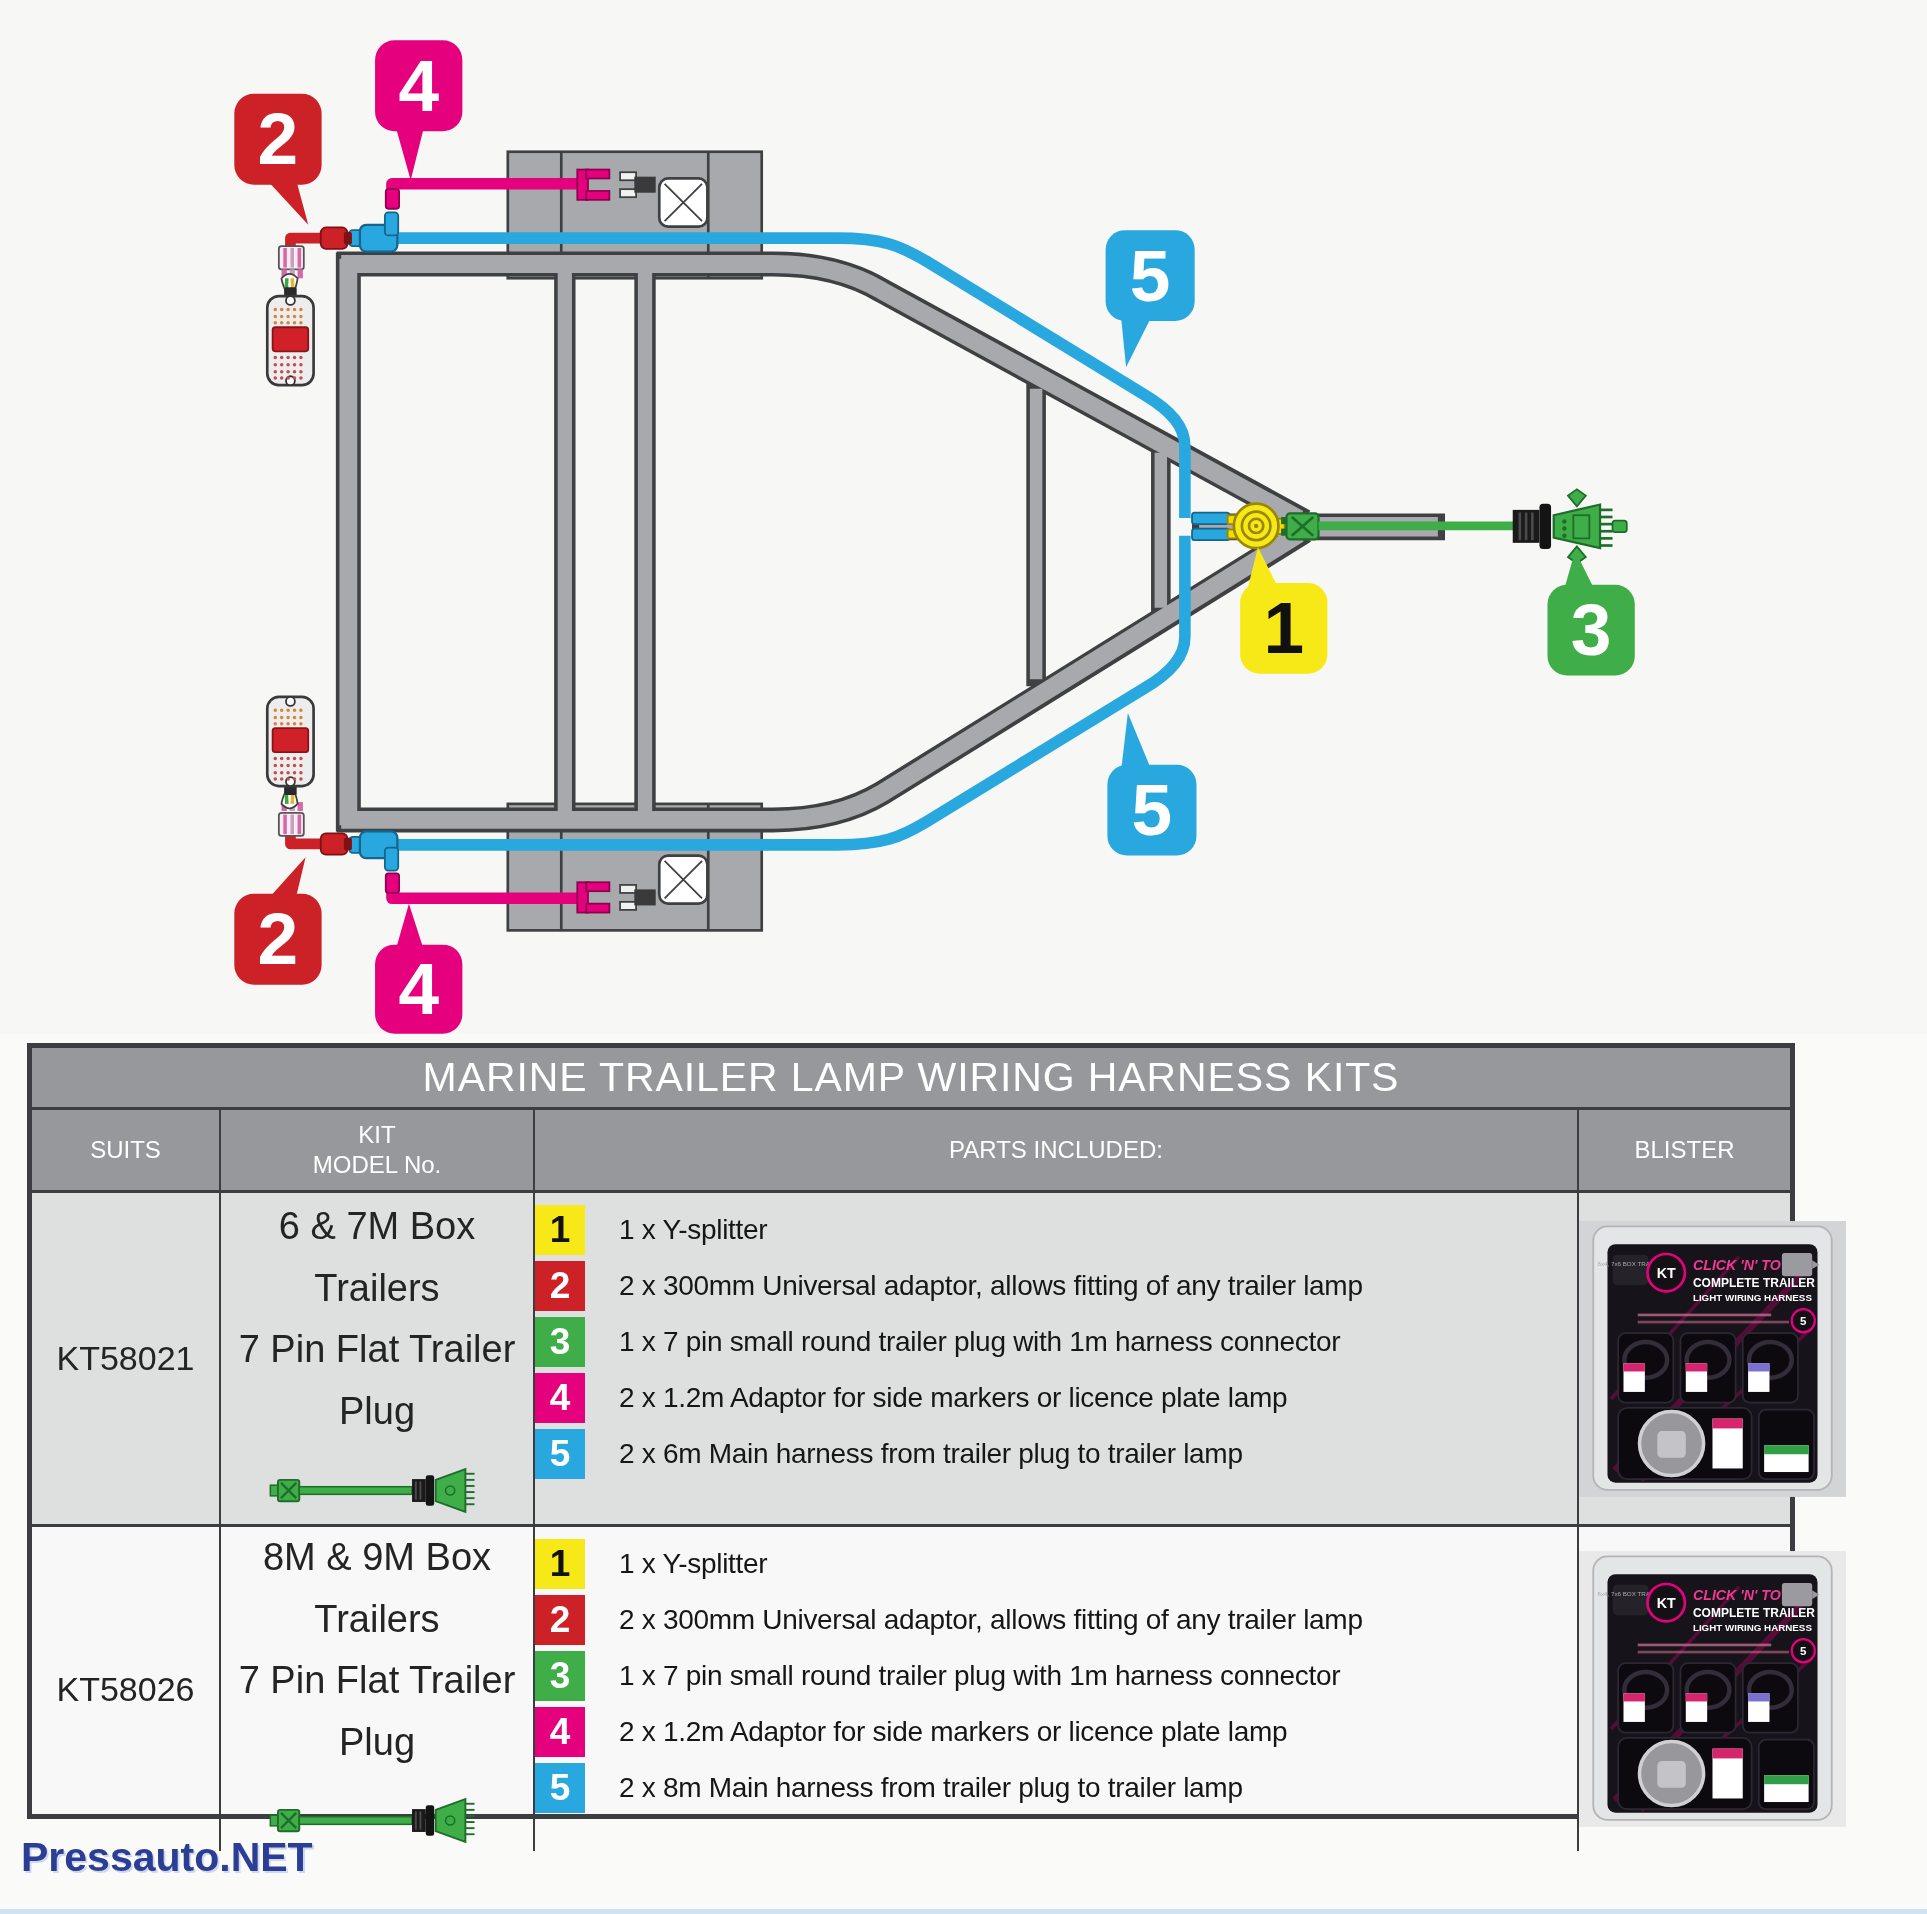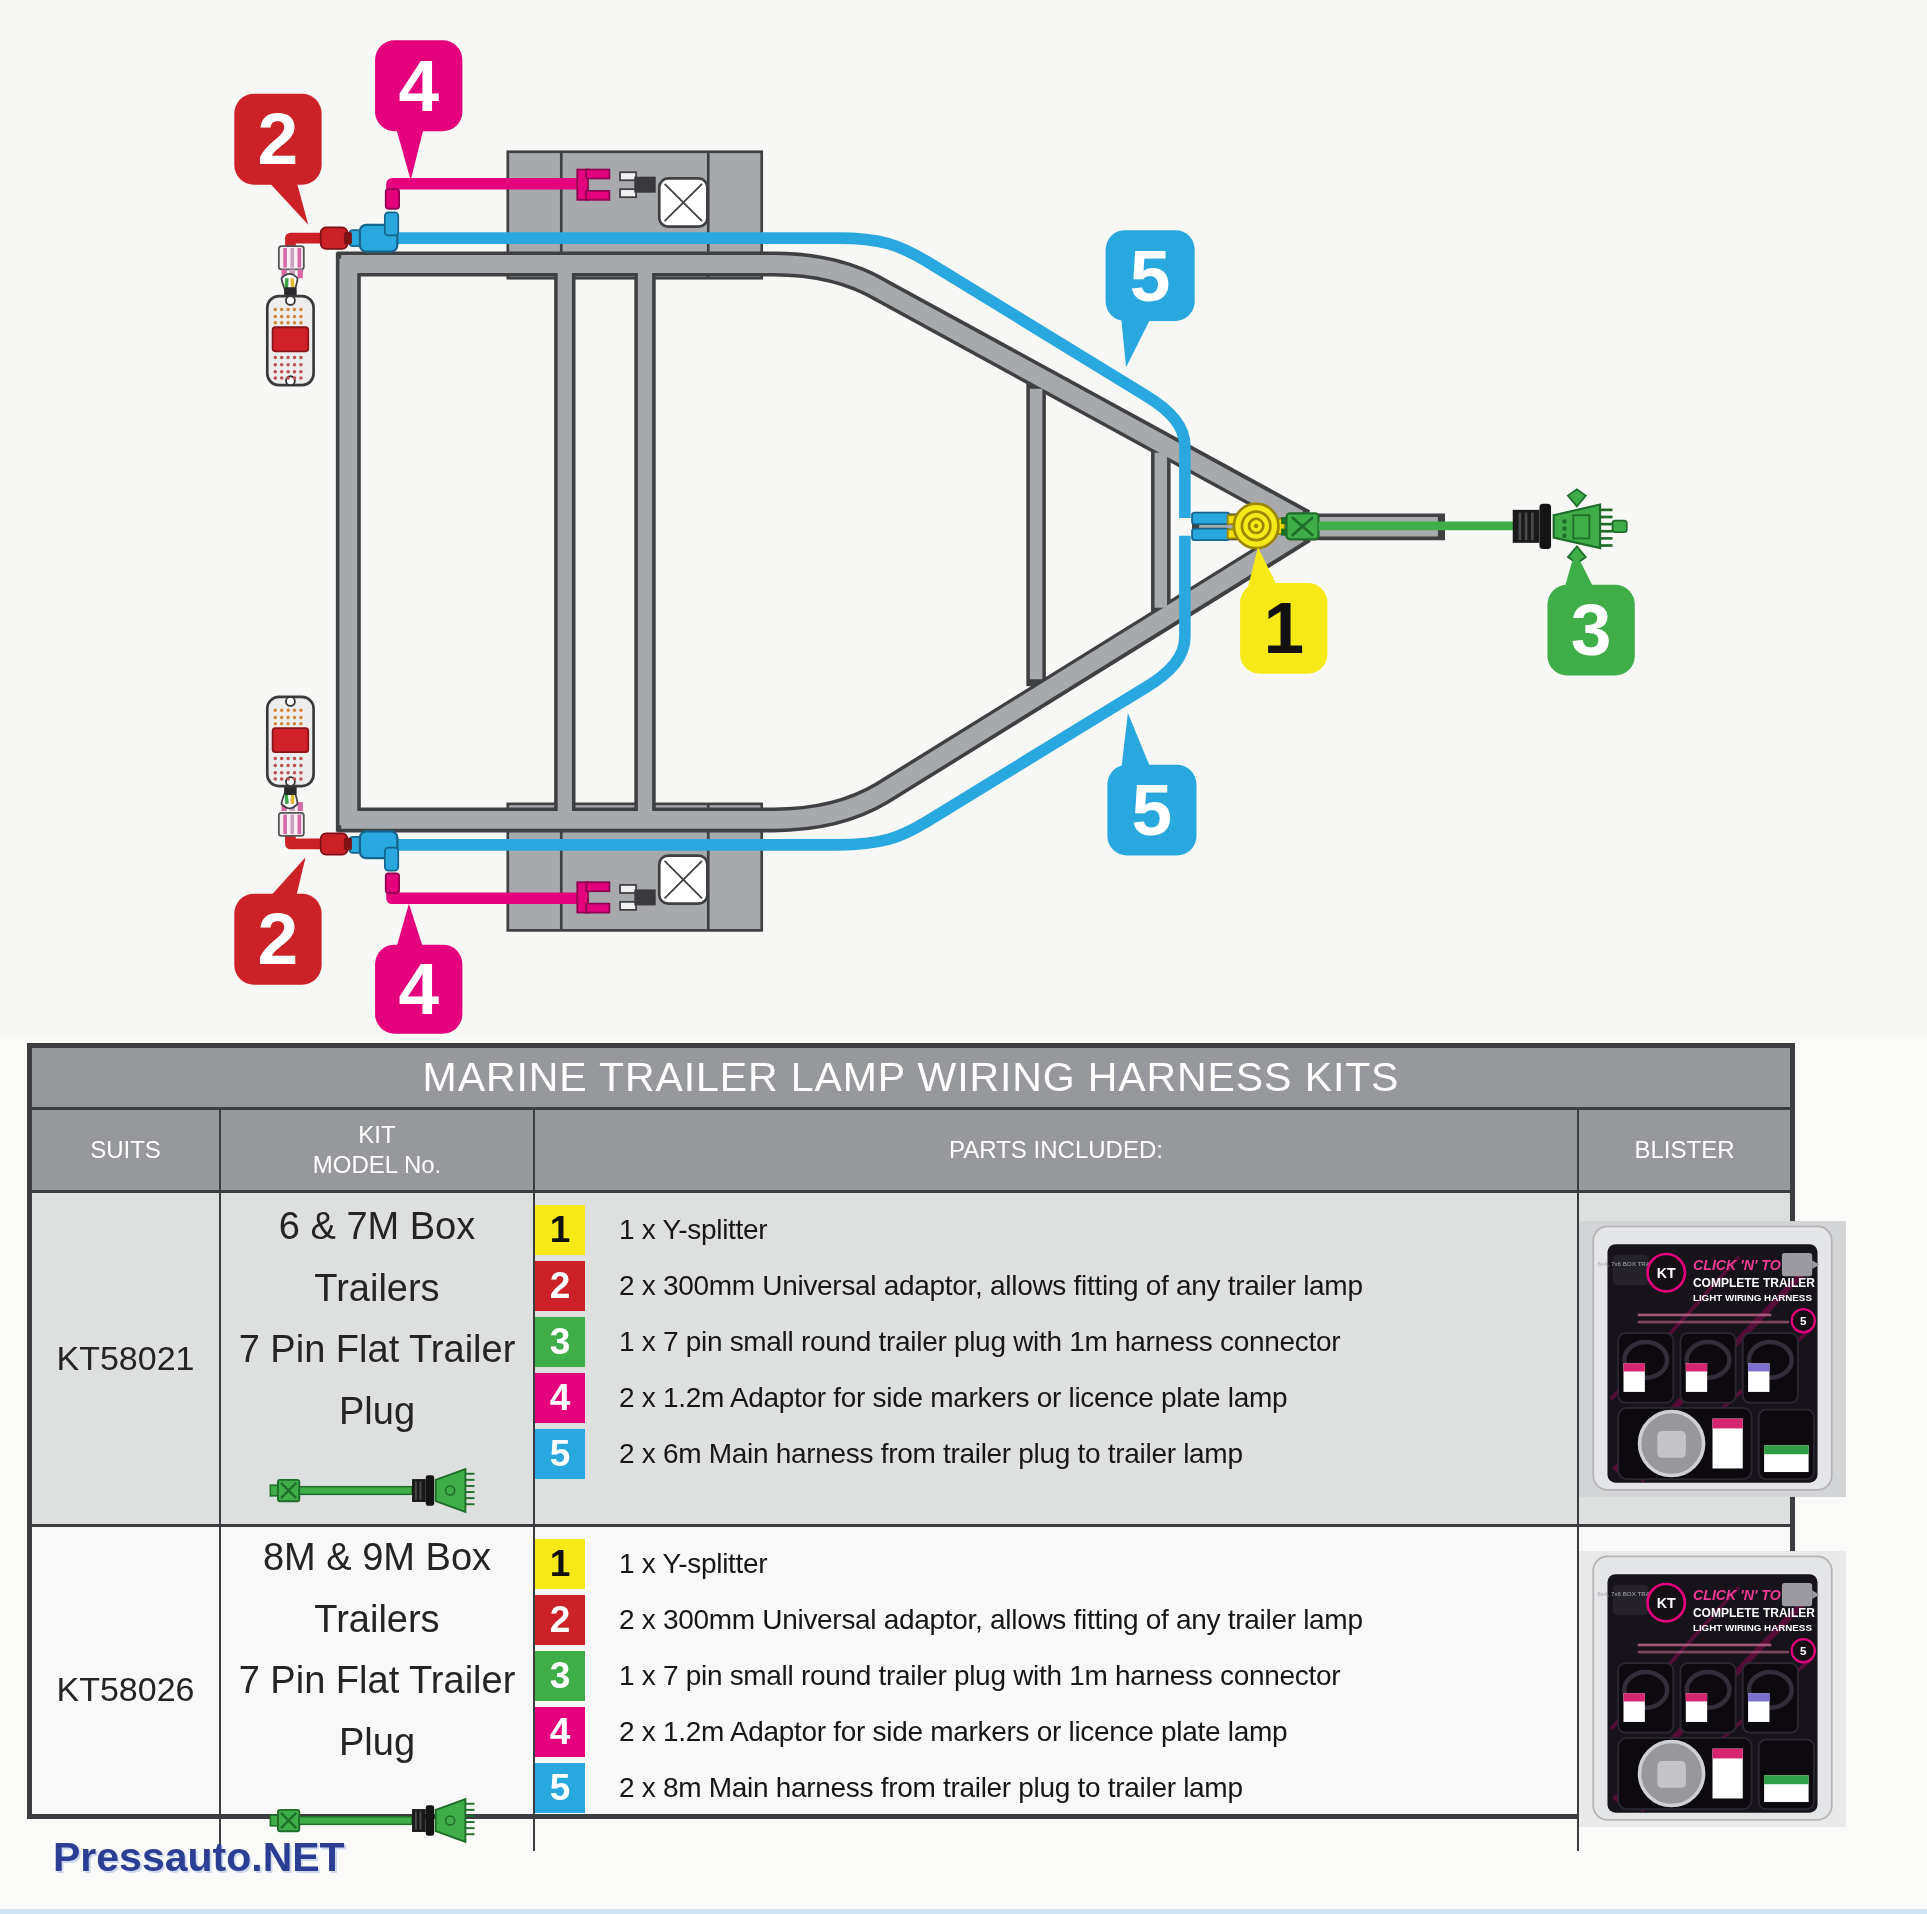--- a/index.html
+++ b/index.html
@@ -50,21 +50,21 @@
     font-size:37px;font-weight:bold;color:#fff;
   }
   .part-label{margin-left:34px;font-size:28px;color:#161616;letter-spacing:-0.3px;text-align:center;}
   .cell-blister{display:flex;align-items:center;justify-content:center;}
 
   
   .blister-svg text{font-family:"Liberation Sans","DejaVu Sans",sans-serif;}
 
   
   .watermark{
-    position:absolute;left:53px;top:1834px;
+    position:absolute;left:21px;top:1834px;
     font-size:41px;font-weight:bold;color:#2c3e94;
     text-shadow:1.8px 1.8px 0 #cdd8ef;
   }
   .bottom-strip{position:absolute;left:0;bottom:0;width:100%;height:5.3px;background:#cfe4f3;}
 </style>
 </head>
 <body>
 
 <div class="diagram-wrap">
 <svg width="1927" height="1034" viewBox="0 0 2163 1160" xmlns="http://www.w3.org/2000/svg">

